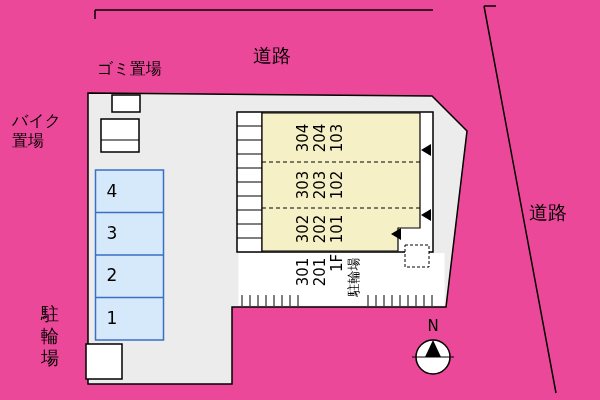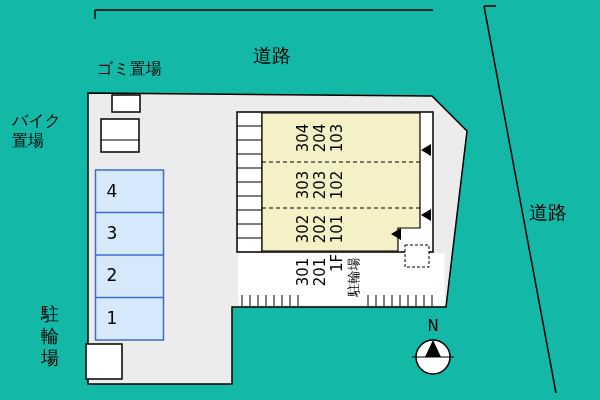--- a/index.html
+++ b/index.html
@@ -1,16 +1,16 @@
 <!DOCTYPE html>
 <html><head>
 <meta charset="utf-8">
 <style>
   html,body{margin:0;padding:0;background:#fff;}
-  .canvas{position:relative;width:600px;height:400px;background:#14b8a6;overflow:hidden;}
+  .canvas{position:relative;width:600px;height:400px;background:#ec4899;overflow:hidden;}
   svg text{font-family:"DejaVu Sans","Liberation Sans",sans-serif;fill:#000;}
   .lbl-lg{font-size:19px;}
   .lbl-md{font-size:16px;}
   .lbl-stall{font-size:17px;}
   .lbl-vert{font-size:18px;}
   .lbl-unit{font-size:15px;}
   .lbl-unit-sm{font-size:13px;}
   .lbl-n{font-size:15px;}
 </style>
 </head>

